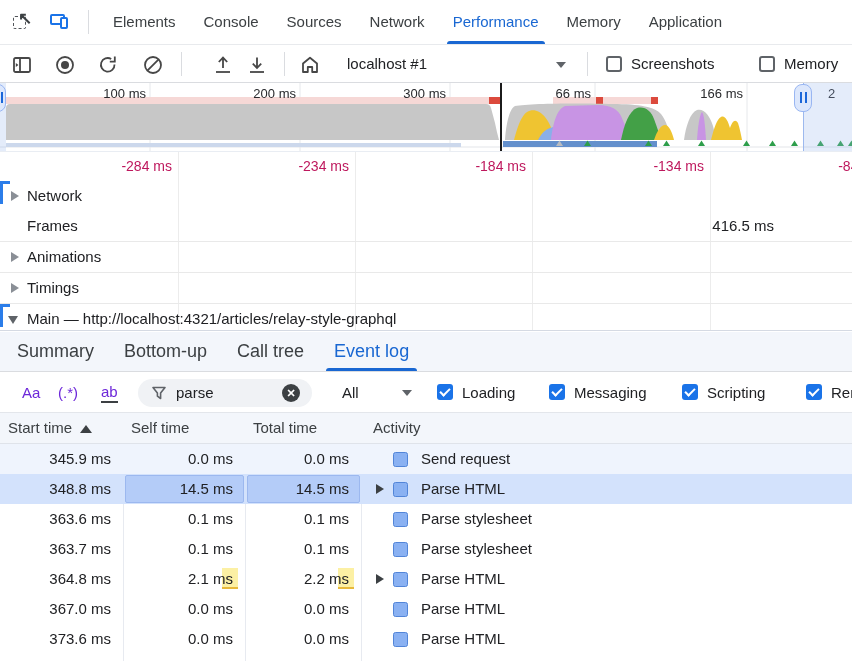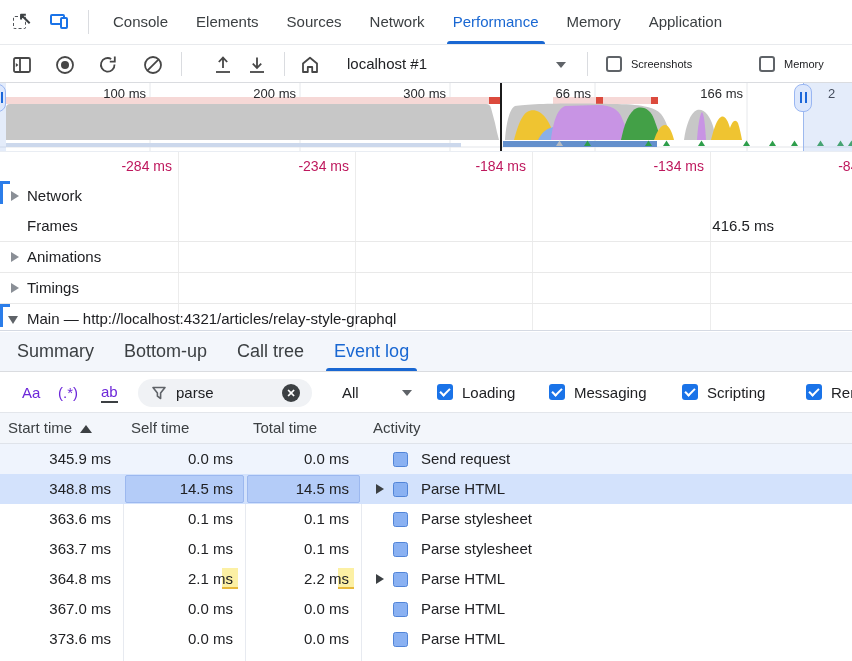--- a/index.html
+++ b/index.html
@@ -29,21 +29,21 @@
     border-bottom:1px solid #dadce0; background:#fff; }
   .tbtn { position:absolute; top:7px; width:24px; height:24px; }
   .tbtn svg { display:block; }
   .session { position:absolute; left:347px; top:0; height:36px; line-height:36px; font-size:15px; color:#202124; }
   .dd-arrow { width:0; height:0; border-left:5px solid transparent; border-right:5px solid transparent;
     border-top:6px solid #5f6368; position:absolute; top:16px; }
   .cb { position:absolute; top:10px; width:16px; height:16px; border:2px solid #5f6368; border-radius:3px; background:#fff; }
   .cb.on { border:none; background:#1a73e8; }
   .cb.on::after { content:""; position:absolute; left:5px; top:2px; width:4px; height:8px;
     border:solid #fff; border-width:0 2.5px 2.5px 0; transform:rotate(45deg); }
-  .cb-label { position:absolute; top:0; height:36px; line-height:36px; font-size:11px; color:#202124; white-space:nowrap;}
+  .cb-label { position:absolute; top:0; height:36px; line-height:36px; font-size:15px; color:#202124; white-space:nowrap;}
   
   .minimap { position:absolute; left:0; top:83px; width:852px; height:69px; background:#fff;
     border-bottom:1px solid #e9edf3; }
   .mm-svg { position:absolute; left:0; top:0; }
   .mm-tick { position:absolute; top:3px; width:76px; text-align:right; font-size:13px; color:#28292c; }
   .mm-shade { position:absolute; top:0; height:68px; background:rgba(147,178,235,0.25); }
   .mm-shadeline { position:absolute; top:0; width:1px; height:68px; background:#9db9ee; }
   .mm-handle { position:absolute; top:1px; width:18px; height:28px; background:#dce7fc;
     border:1.5px solid #99b6f2; border-radius:8px; }
   .mm-handle i { position:absolute; top:7px; width:2px; height:11px; background:#1a66d9; }
@@ -113,22 +113,22 @@
     <div class="inspect-btn">
       <div class="inspect-box"></div>
       <div class="inspect-arrow">↖</div>
     </div>
     <div class="device-btn">
       <div class="device-laptop"></div>
       <div class="device-phone"></div>
     </div>
     <div class="vdiv" style="left:88px"></div>
     <div class="tabs-row">
+      <div class="tab">Elements</div>
       <div class="tab">Console</div>
-      <div class="tab">Elements</div>
       <div class="tab">Sources</div>
       <div class="tab">Network</div>
       <div class="tab sel">Performance</div>
       <div class="tab">Memory</div>
       <div class="tab">Application</div>
     </div>
   </div>
 
   <div class="toolbar">
     <div class="tbtn" style="left:10px">

